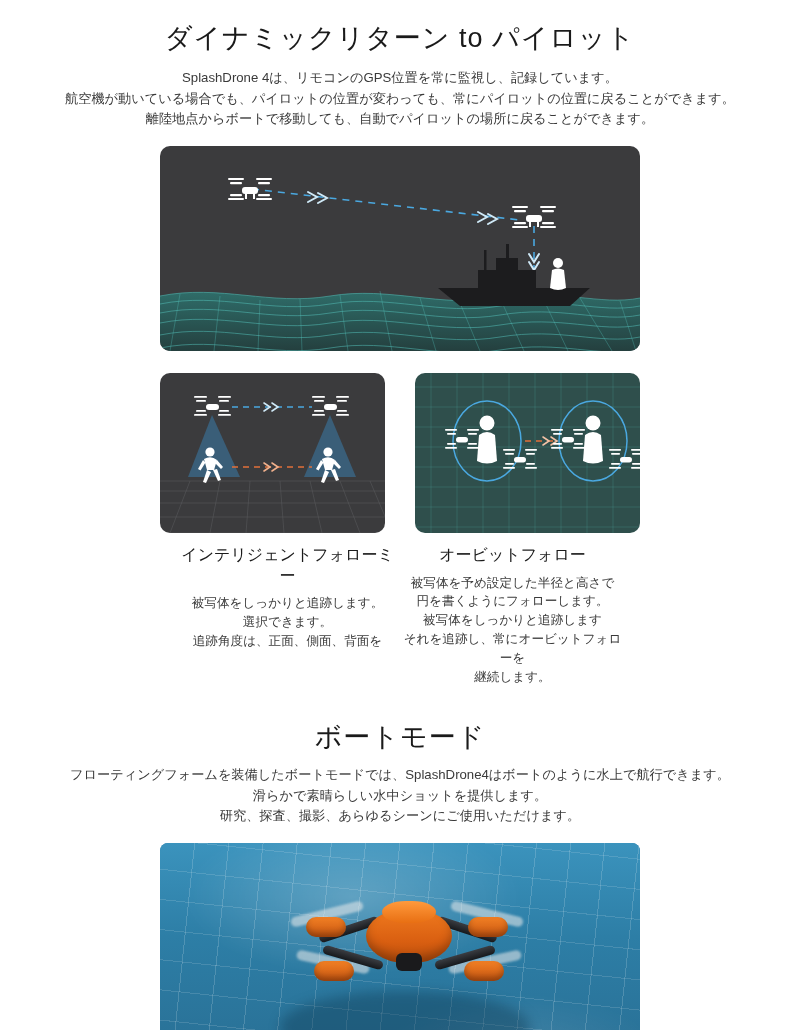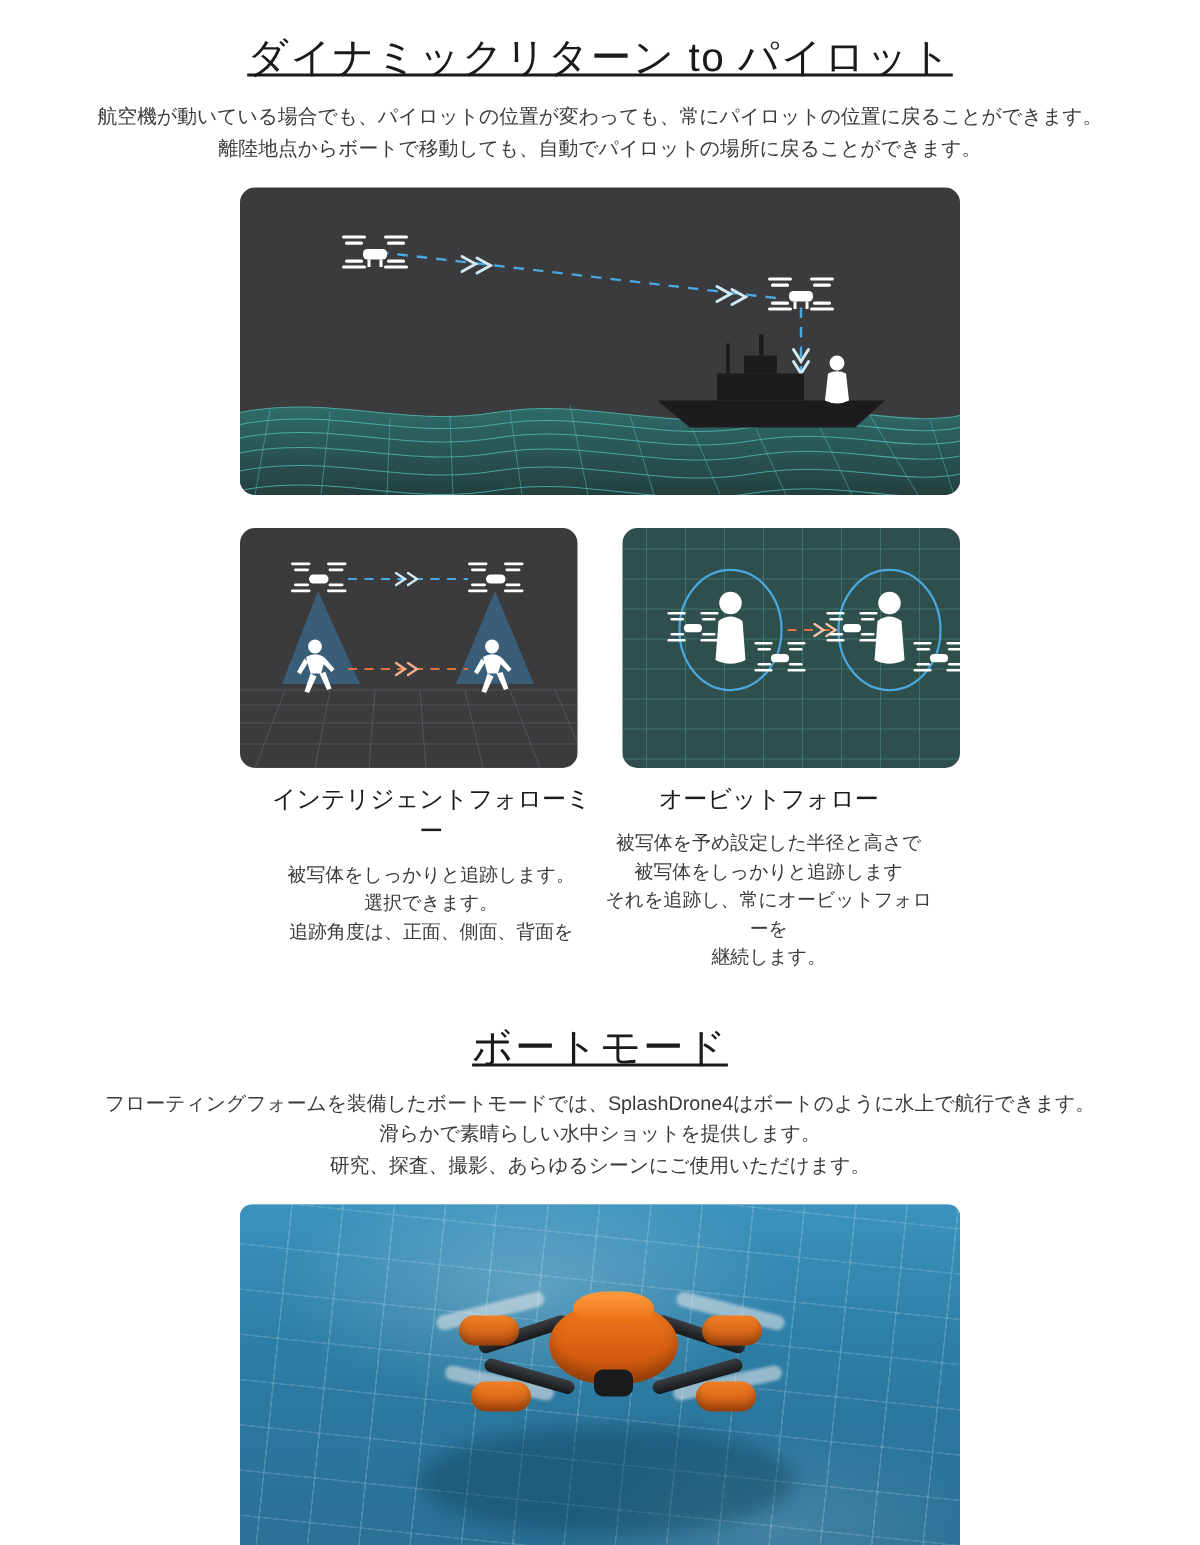--- a/index.html
+++ b/index.html
@@ -22,21 +22,20 @@
 
   
   .section-title {
     text-align: center;
     font-size: 27px;
     font-weight: 400;
     letter-spacing: 1px;
     color: #1a1a1a;
     margin: 22px 0 14px 0;
     line-height: 1.2;
-    text-decoration: underline;
   }
   .section-title.second {
     margin-top: 34px;
     margin-bottom: 12px;
   }
   .para {
     text-align: center;
     font-size: 13.2px;
     line-height: 1.55;
     color: #3a3a3a;
@@ -219,20 +218,21 @@
   svg { display: block; }
 </style>
 </head>
 <body>
 
 <div class="page">
 
   <h2 class="section-title">ダイナミックリターン to パイロット</h2>
 
   <div class="para">
+    <div>SplashDrone 4は、リモコンのGPS位置を常に監視し、記録しています。</div>
     <div>航空機が動いている場合でも、パイロットの位置が変わっても、常にパイロットの位置に戻ることができます。</div>
     <div>離陸地点からボートで移動しても、自動でパイロットの場所に戻ることができます。</div>
   </div>
 
   <div class="hero-wrap">
     <div class="hero">
       <svg width="480" height="205" viewBox="0 0 480 205">
         <defs>
           <linearGradient id="waterG" x1="0" y1="0" x2="0" y2="1">
             <stop offset="0%" stop-color="#2f6f6b"></stop>
@@ -504,20 +504,21 @@
       <div class="caption-body">
         <div>被写体をしっかりと追跡します。</div>
         <div>選択できます。</div>
         <div>追跡角度は、正面、側面、背面を</div>
       </div>
     </div>
     <div class="caption-col">
       <div class="caption-title">オービットフォロー</div>
       <div class="caption-body">
         <div>被写体を予め設定した半径と高さで</div>
+        <div>円を書くようにフォローします。</div>
         <div>被写体をしっかりと追跡します</div>
         <div>それを追跡し、常にオービットフォローを</div>
         <div>継続します。</div>
       </div>
     </div>
   </div>
 
   <h2 class="section-title second">ボートモード</h2>
 
   <div class="para">

